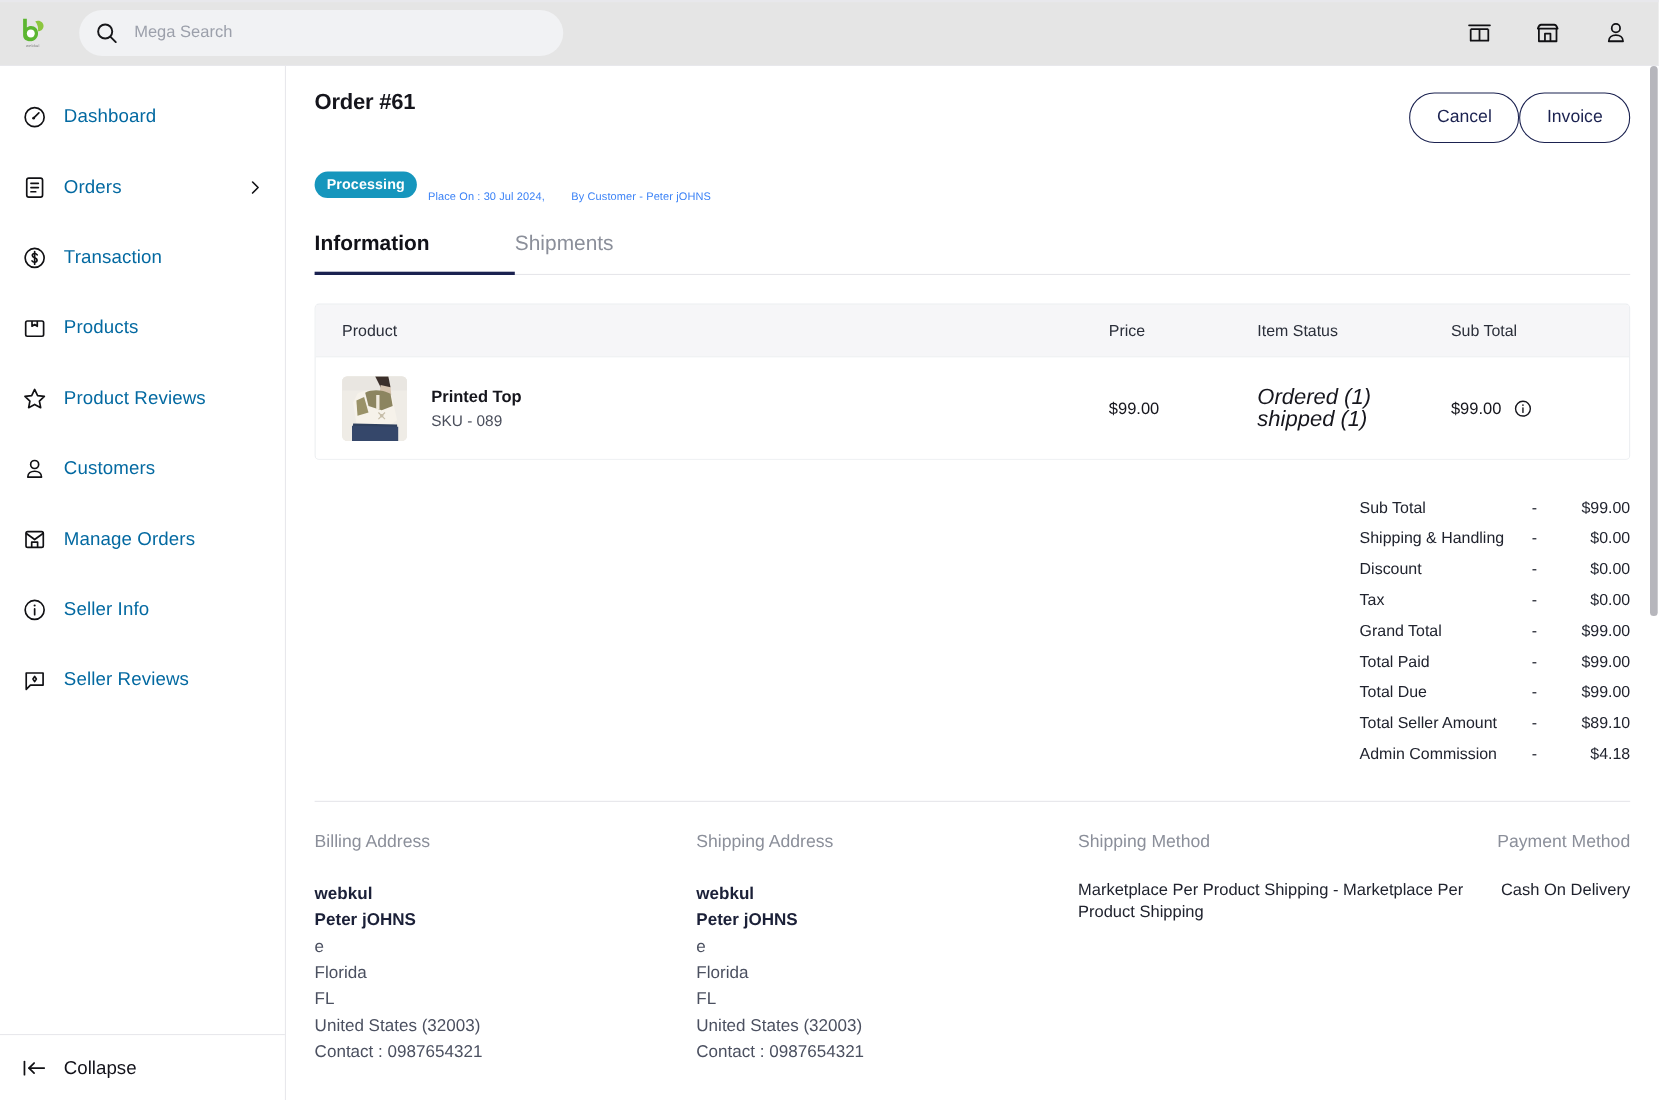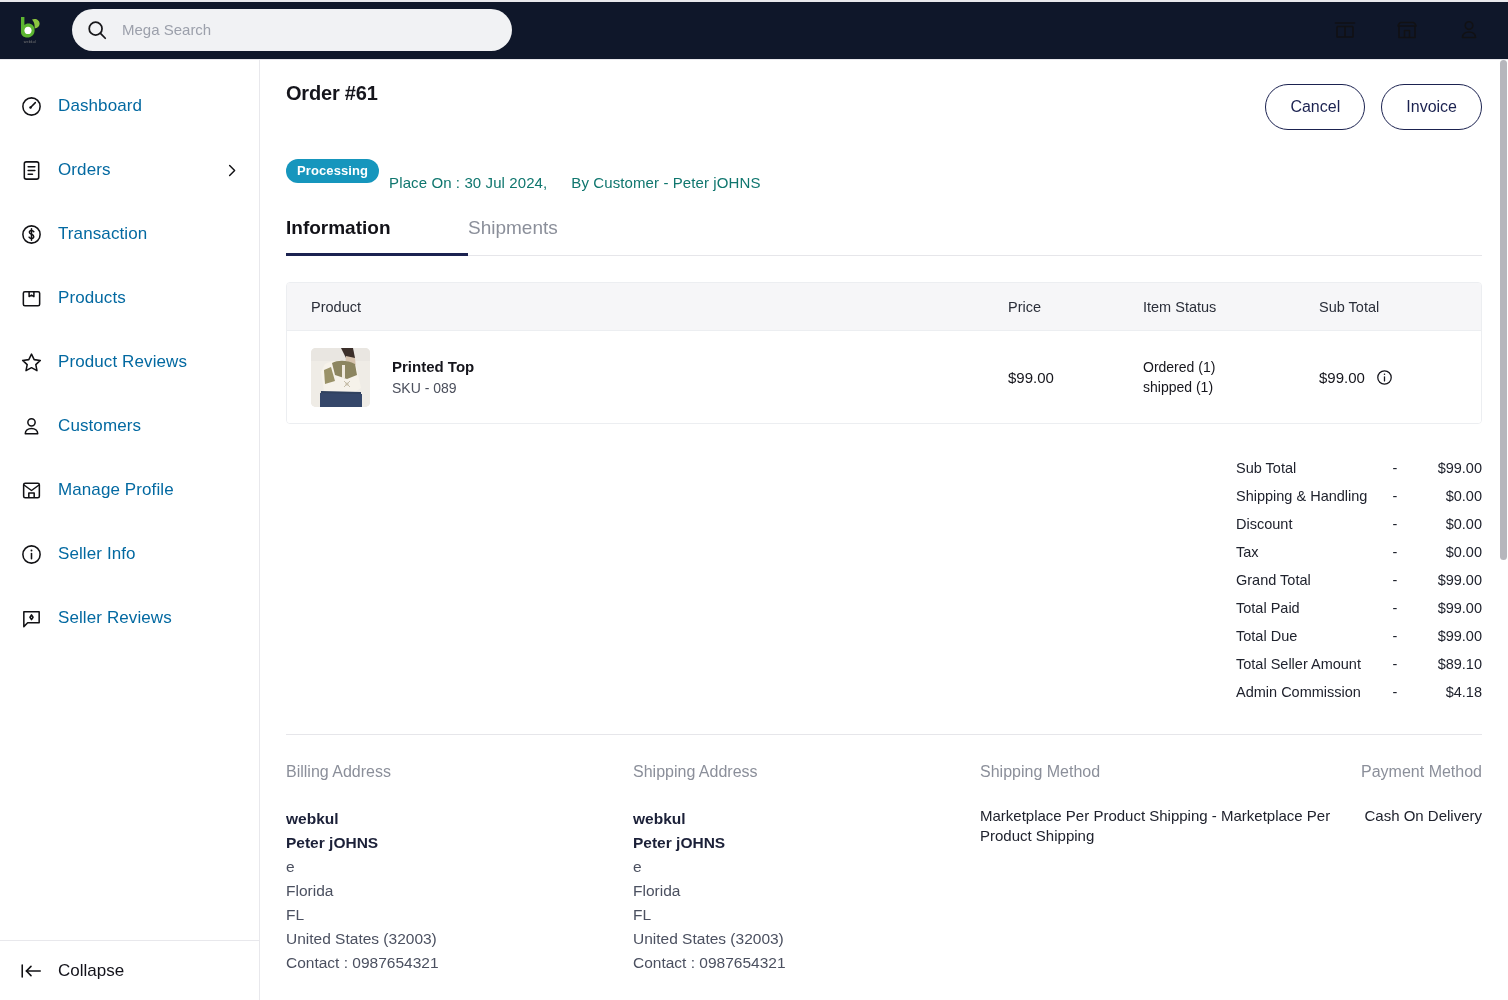--- a/index.html
+++ b/index.html
@@ -10,21 +10,21 @@
     overflow: hidden;
     color: #1b1f3b;
   }
   .app { position: relative; width: 1508px; height: 1000px; display: flex; flex-direction: column; }
 
   
   .topbar {
     height: 60px; min-height: 60px;
     display: flex; align-items: center;
     border-bottom: 1px solid #e8e8ec;
-    background: #0f172a;
+    background: #e5e5e5;
     position: relative; z-index: 5;
   }
   .logo-box {
     width: 60px; height: 60px;
     display: flex; align-items: center; justify-content: center;
     flex: 0 0 60px;
   }
   .logo-mark {
     width: 34px; height: 34px;
     display: flex; flex-direction: column; align-items: center; justify-content: center;
@@ -97,41 +97,41 @@
     flex: 1 1 auto; min-width: 0;
     overflow: hidden;
     position: relative;
     background: #fff;
     padding: 0 26px 0 26px;
   }
   .main-inner { padding-top: 22px; }
 
   .order-head { display: flex; align-items: flex-start; }
   .order-title { font-size: 20px; font-weight: bold; letter-spacing: -.2px; color: #15151c; }
-  .order-head-actions { margin-left: auto; display: flex; gap: 16px; padding-top: 2px; }
+  .order-head-actions { margin-left: auto; display: flex; padding-top: 2px; }
   .btn {
     min-width: 100px; height: 46px;
     border: 1.5px solid #1b2250;
     border-radius: 26px;
     background: #fff;
     color: #1b2250;
     font-size: 16px;
     font-family: "Liberation Sans", sans-serif;
     padding: 0 24px;
     cursor: pointer;
   }
 
   .order-meta { display: flex; align-items: center; margin-top: 20px; gap: 10px; }
   .badge {
     background: #1696bd; color: #fff;
     font-size: 13px; font-weight: bold;
     border-radius: 12px; padding: 4px 11px 5px;
     letter-spacing: .1px;
   }
-  .meta-text { font-size: 15px; color: #0f766e; letter-spacing: .1px; margin-top: 24px; }
+  .meta-text { font-size: 10px; color: #3b82f6; letter-spacing: .1px; margin-top: 24px; }
   .meta-sep { width: 4px; }
 
   
   .tabs { display: flex; margin-top: 26px; border-bottom: 1px solid #e6e6ea; }
   .tab {
     font-size: 19px; padding: 0 0 16px 0; margin-right: 0;
     width: 182px; 
     color: #8b8f9a; cursor: pointer; position: relative;
   }
   .tab.active { color: #121218; font-weight: bold; }
@@ -155,21 +155,21 @@
   .col-total   { width: 162px; flex: 0 0 162px; }
 
   .prod-thumb {
     width: 59px; height: 59px; border-radius: 5px;
     overflow: hidden; flex: 0 0 59px; margin-right: 22px;
     background: #e9e6e0;
   }
   .prod-name { font-size: 15px; font-weight: bold; color: #15151c; }
   .prod-sku { font-size: 14px; color: #4b4f5c; margin-top: 5px; }
   .cell-text { font-size: 15px; color: #16161d; }
-  .status-line { font-size: 14px; color: #16161d; line-height: 20px; }
+  .status-line { font-size: 20px; color: #16161d; line-height: 20px; font-style: italic; }
   .subtotal-cell { display: flex; align-items: center; gap: 11px; }
   .info-icon { width: 17px; height: 17px; color: #16161d; cursor: pointer; display:flex; }
 
   
   .totals-wrap { display: flex; justify-content: flex-end; margin-top: 30px; }
   .totals { width: 246px; }
   .totals-row {
     display: flex; align-items: center;
     font-size: 14.5px; color: #20232e; height: 28px;
   }
@@ -332,21 +332,21 @@
         </div>
 
         <div class="nav-item">
           <span class="nav-icon">
             <svg width="23" height="23" viewBox="0 0 24 24" fill="none" stroke="currentColor" stroke-width="1.6" stroke-linejoin="round">
               <rect x="3.8" y="4.5" width="16.4" height="15" rx="1.6"></rect>
               <path d="M3.8 6 L12 12 L20.2 6"></path>
               <path d="M9.2 19.5 L9.2 14.5 L14.8 14.5 L14.8 19.5"></path>
             </svg>
           </span>
-          <span class="nav-label">Manage Profile</span>
+          <span class="nav-label">Manage Orders</span>
         </div>
 
         <div class="nav-item">
           <span class="nav-icon">
             <svg width="23" height="23" viewBox="0 0 24 24" fill="none" stroke="currentColor" stroke-width="1.6" stroke-linecap="round">
               <circle cx="12" cy="12" r="9"></circle>
                 <line x1="12" y1="11" x2="12" y2="16.5"></line>
               <circle cx="12" cy="7.8" r="1" fill="currentColor" stroke="none"></circle>
             </svg>
           </span>

